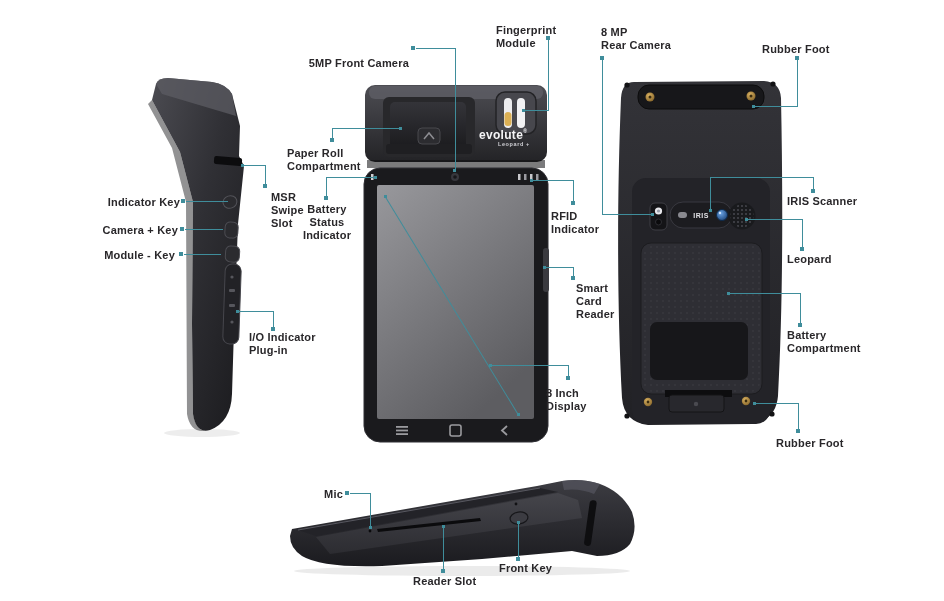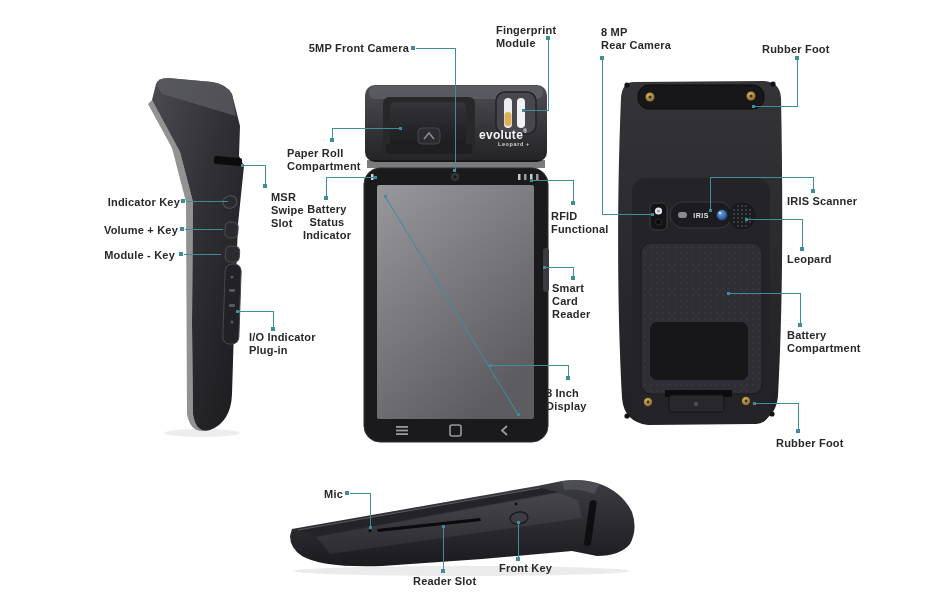--- a/index.html
+++ b/index.html
@@ -273,37 +273,37 @@
   <i class="dot-s" style="left:369px;top:526px"></i>
 
   <i class="v" style="left:443px;top:527px;height:44px"></i>
   <i class="dot" style="left:441px;top:569px"></i>
   <i class="dot-s" style="left:442px;top:525px"></i>
 
   <i class="v" style="left:518px;top:523px;height:36px"></i>
   <i class="dot" style="left:516px;top:557px"></i>
   <i class="dot-s" style="left:517px;top:521px"></i>
 
-  <div class="lbl r" style="left:299px;top:42px;width:110px">5MP Front Camera</div>
+  <div class="lbl r" style="left:299px;top:57px;width:110px">5MP Front Camera</div>
   <div class="lbl" style="left:496px;top:24px">Fingerprint
 Module</div>
   <div class="lbl" style="left:287px;top:147px">Paper Roll
 Compartment</div>
   <div class="lbl c" style="left:296px;top:203px;width:62px">Battery
 Status
 Indicator</div>
   <div class="lbl" style="left:551px;top:210px">RFID
-Functional</div>
-  <div class="lbl" style="left:552px;top:282px">Smart
+Indicator</div>
+  <div class="lbl" style="left:576px;top:282px">Smart
 Card
 Reader</div>
   <div class="lbl" style="left:546px;top:387px">8 Inch
 Display</div>
   <div class="lbl r" style="left:78px;top:196px;width:102px">Indicator Key</div>
-  <div class="lbl r" style="left:78px;top:224px;width:100px">Volume + Key</div>
+  <div class="lbl r" style="left:78px;top:224px;width:100px">Camera + Key</div>
   <div class="lbl r" style="left:78px;top:249px;width:97px">Module - Key</div>
   <div class="lbl" style="left:271px;top:191px">MSR
 Swipe
 Slot</div>
   <div class="lbl" style="left:249px;top:331px">I/O Indicator
 Plug-in</div>
   <div class="lbl" style="left:601px;top:26px">8 MP
 Rear Camera</div>
   <div class="lbl" style="left:762px;top:43px">Rubber Foot</div>
   <div class="lbl" style="left:787px;top:195px">IRIS Scanner</div>

